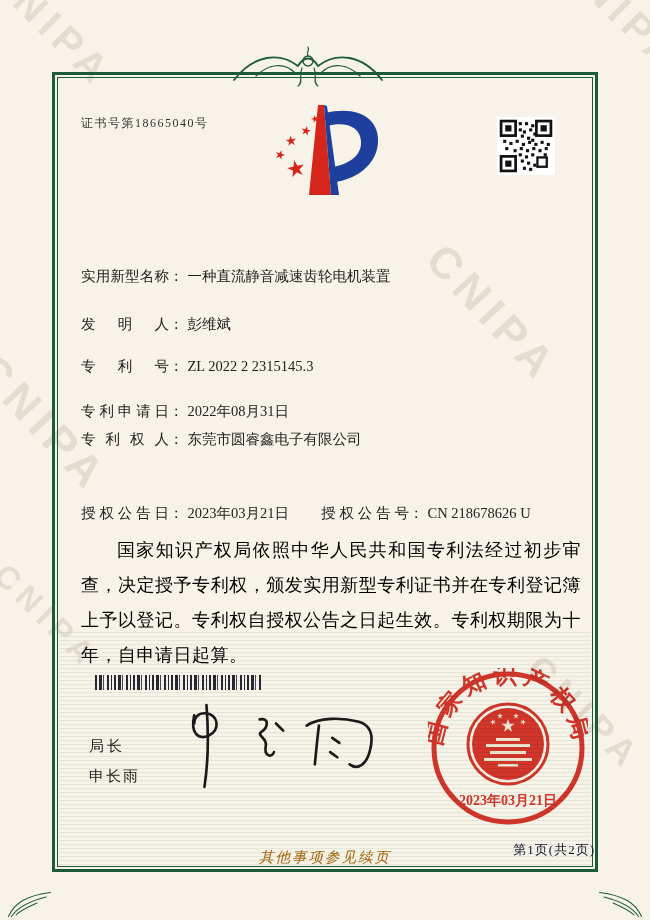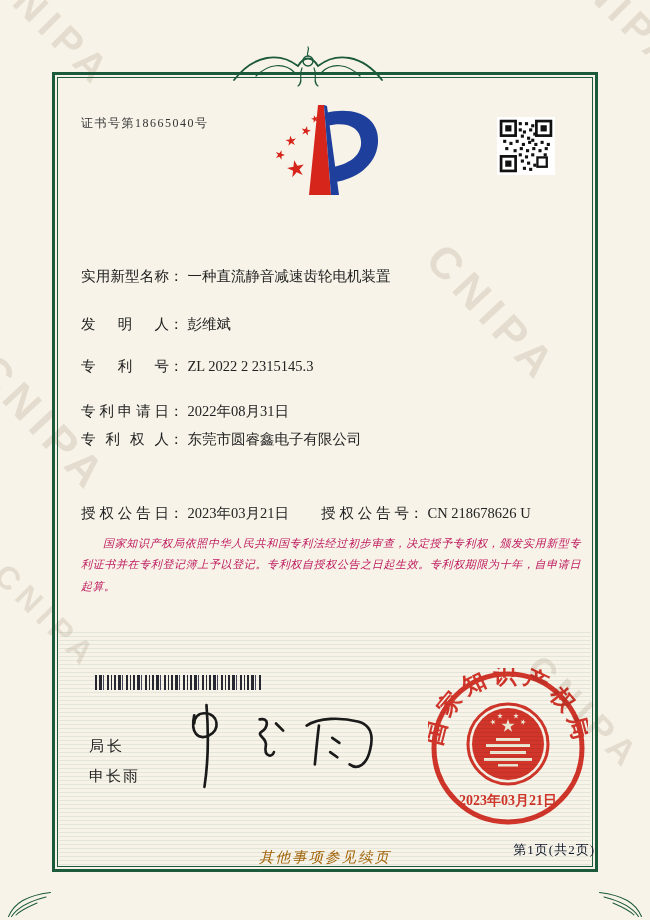--- a/index.html
+++ b/index.html
@@ -51,22 +51,22 @@
     display:inline-block; width:88px; text-align:justify; text-align-last:justify;
     vertical-align:bottom; color:#222;
   }
   .colon{margin-right:4px;}
   .fvalue{color:#222;}
   .r1{top:192px;} .r2{top:240px;} .r3{top:282px;} .r4{top:327px;}
   .r5{top:355px;} .r6{top:390px;} .r7{top:429px;}
   .grant-no{position:absolute; left:240px; top:0;}
   
   .body-par{
-    position:absolute; left:26px; width:500px; font-size:11px; font-style:italic;
-    line-height:1.95; letter-spacing:0.5px; text-indent:2em; color:#be185d; text-align:justify;
+    position:absolute; left:26px; width:500px; font-size:18px; 
+    line-height:1.95; letter-spacing:0.5px; text-indent:2em; color:#000000; text-align:justify;
   }
   .p1{top:458px;} .p2{top:518px;}
   
   .barcode{
     position:absolute; left:40px; top:600px; width:168px; height:15px;
     background:repeating-linear-gradient(90deg,
       #262730 0 2px, transparent 2px 4px, #262730 4px 7px, transparent 7px 8px,
       #44455a 8px 9px, transparent 9px 12px, #262730 12px 14px, transparent 14px 16px,
       #262730 16px 17px, transparent 17px 19px);
   }

